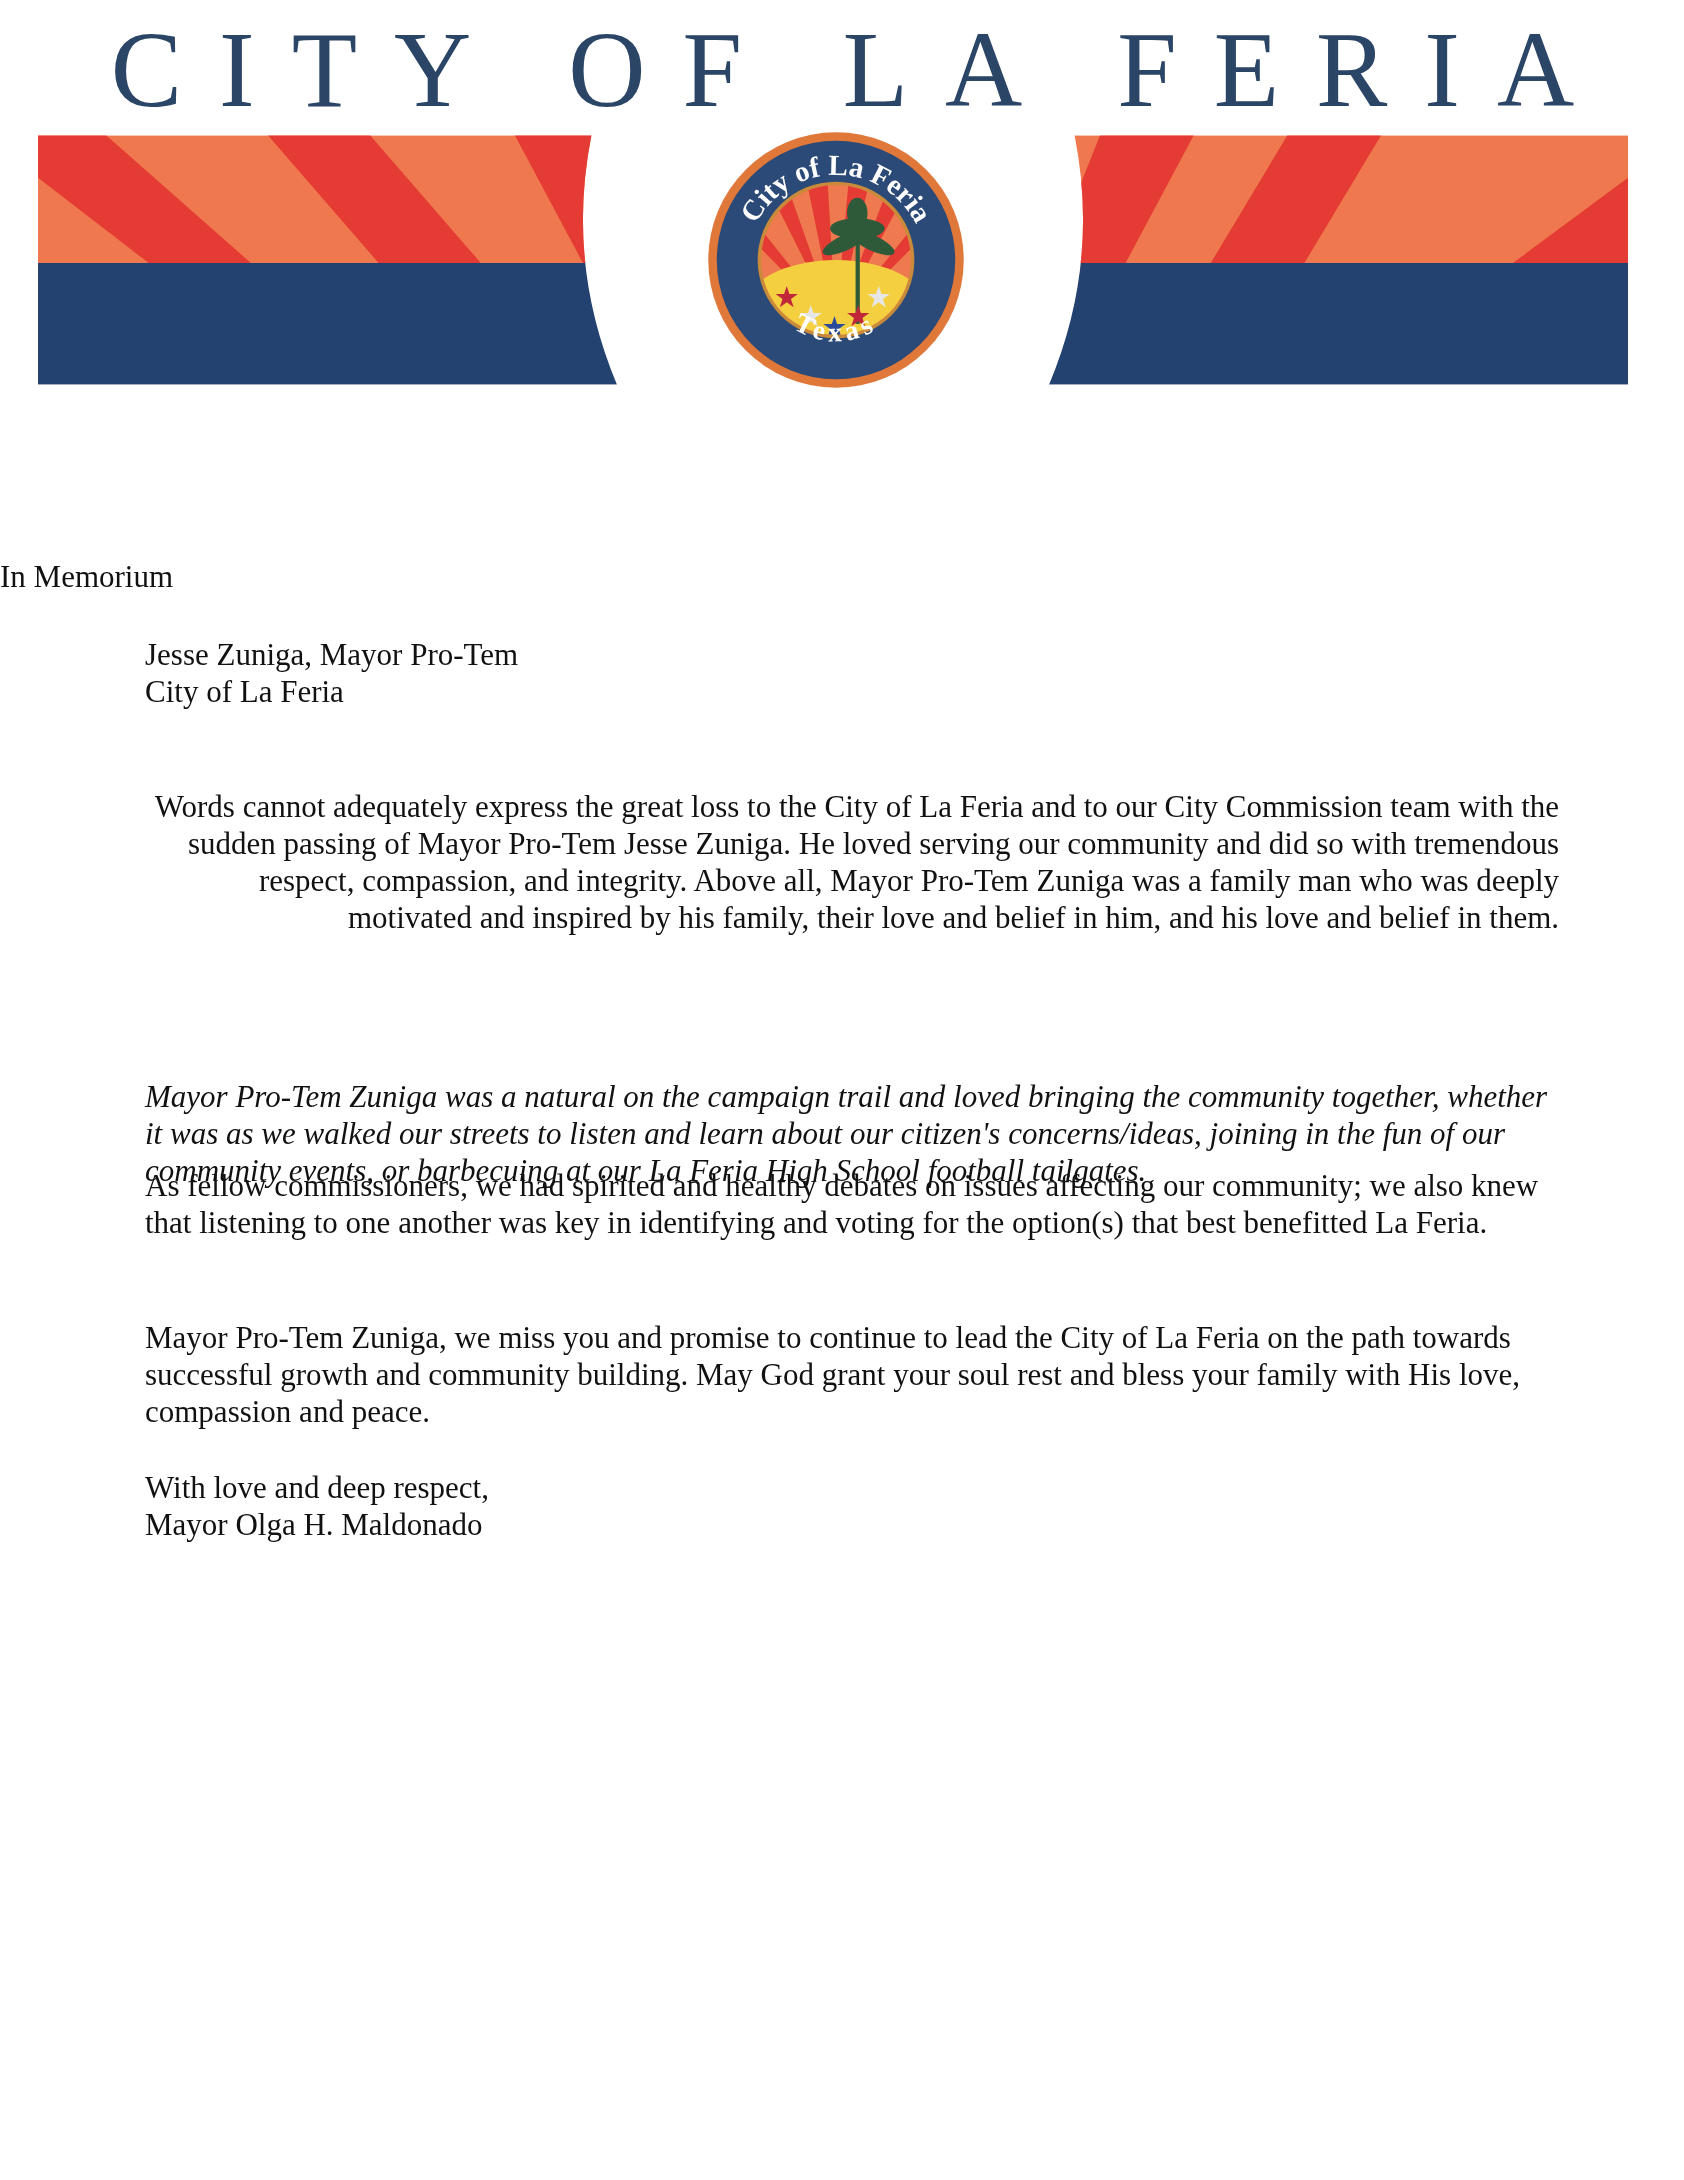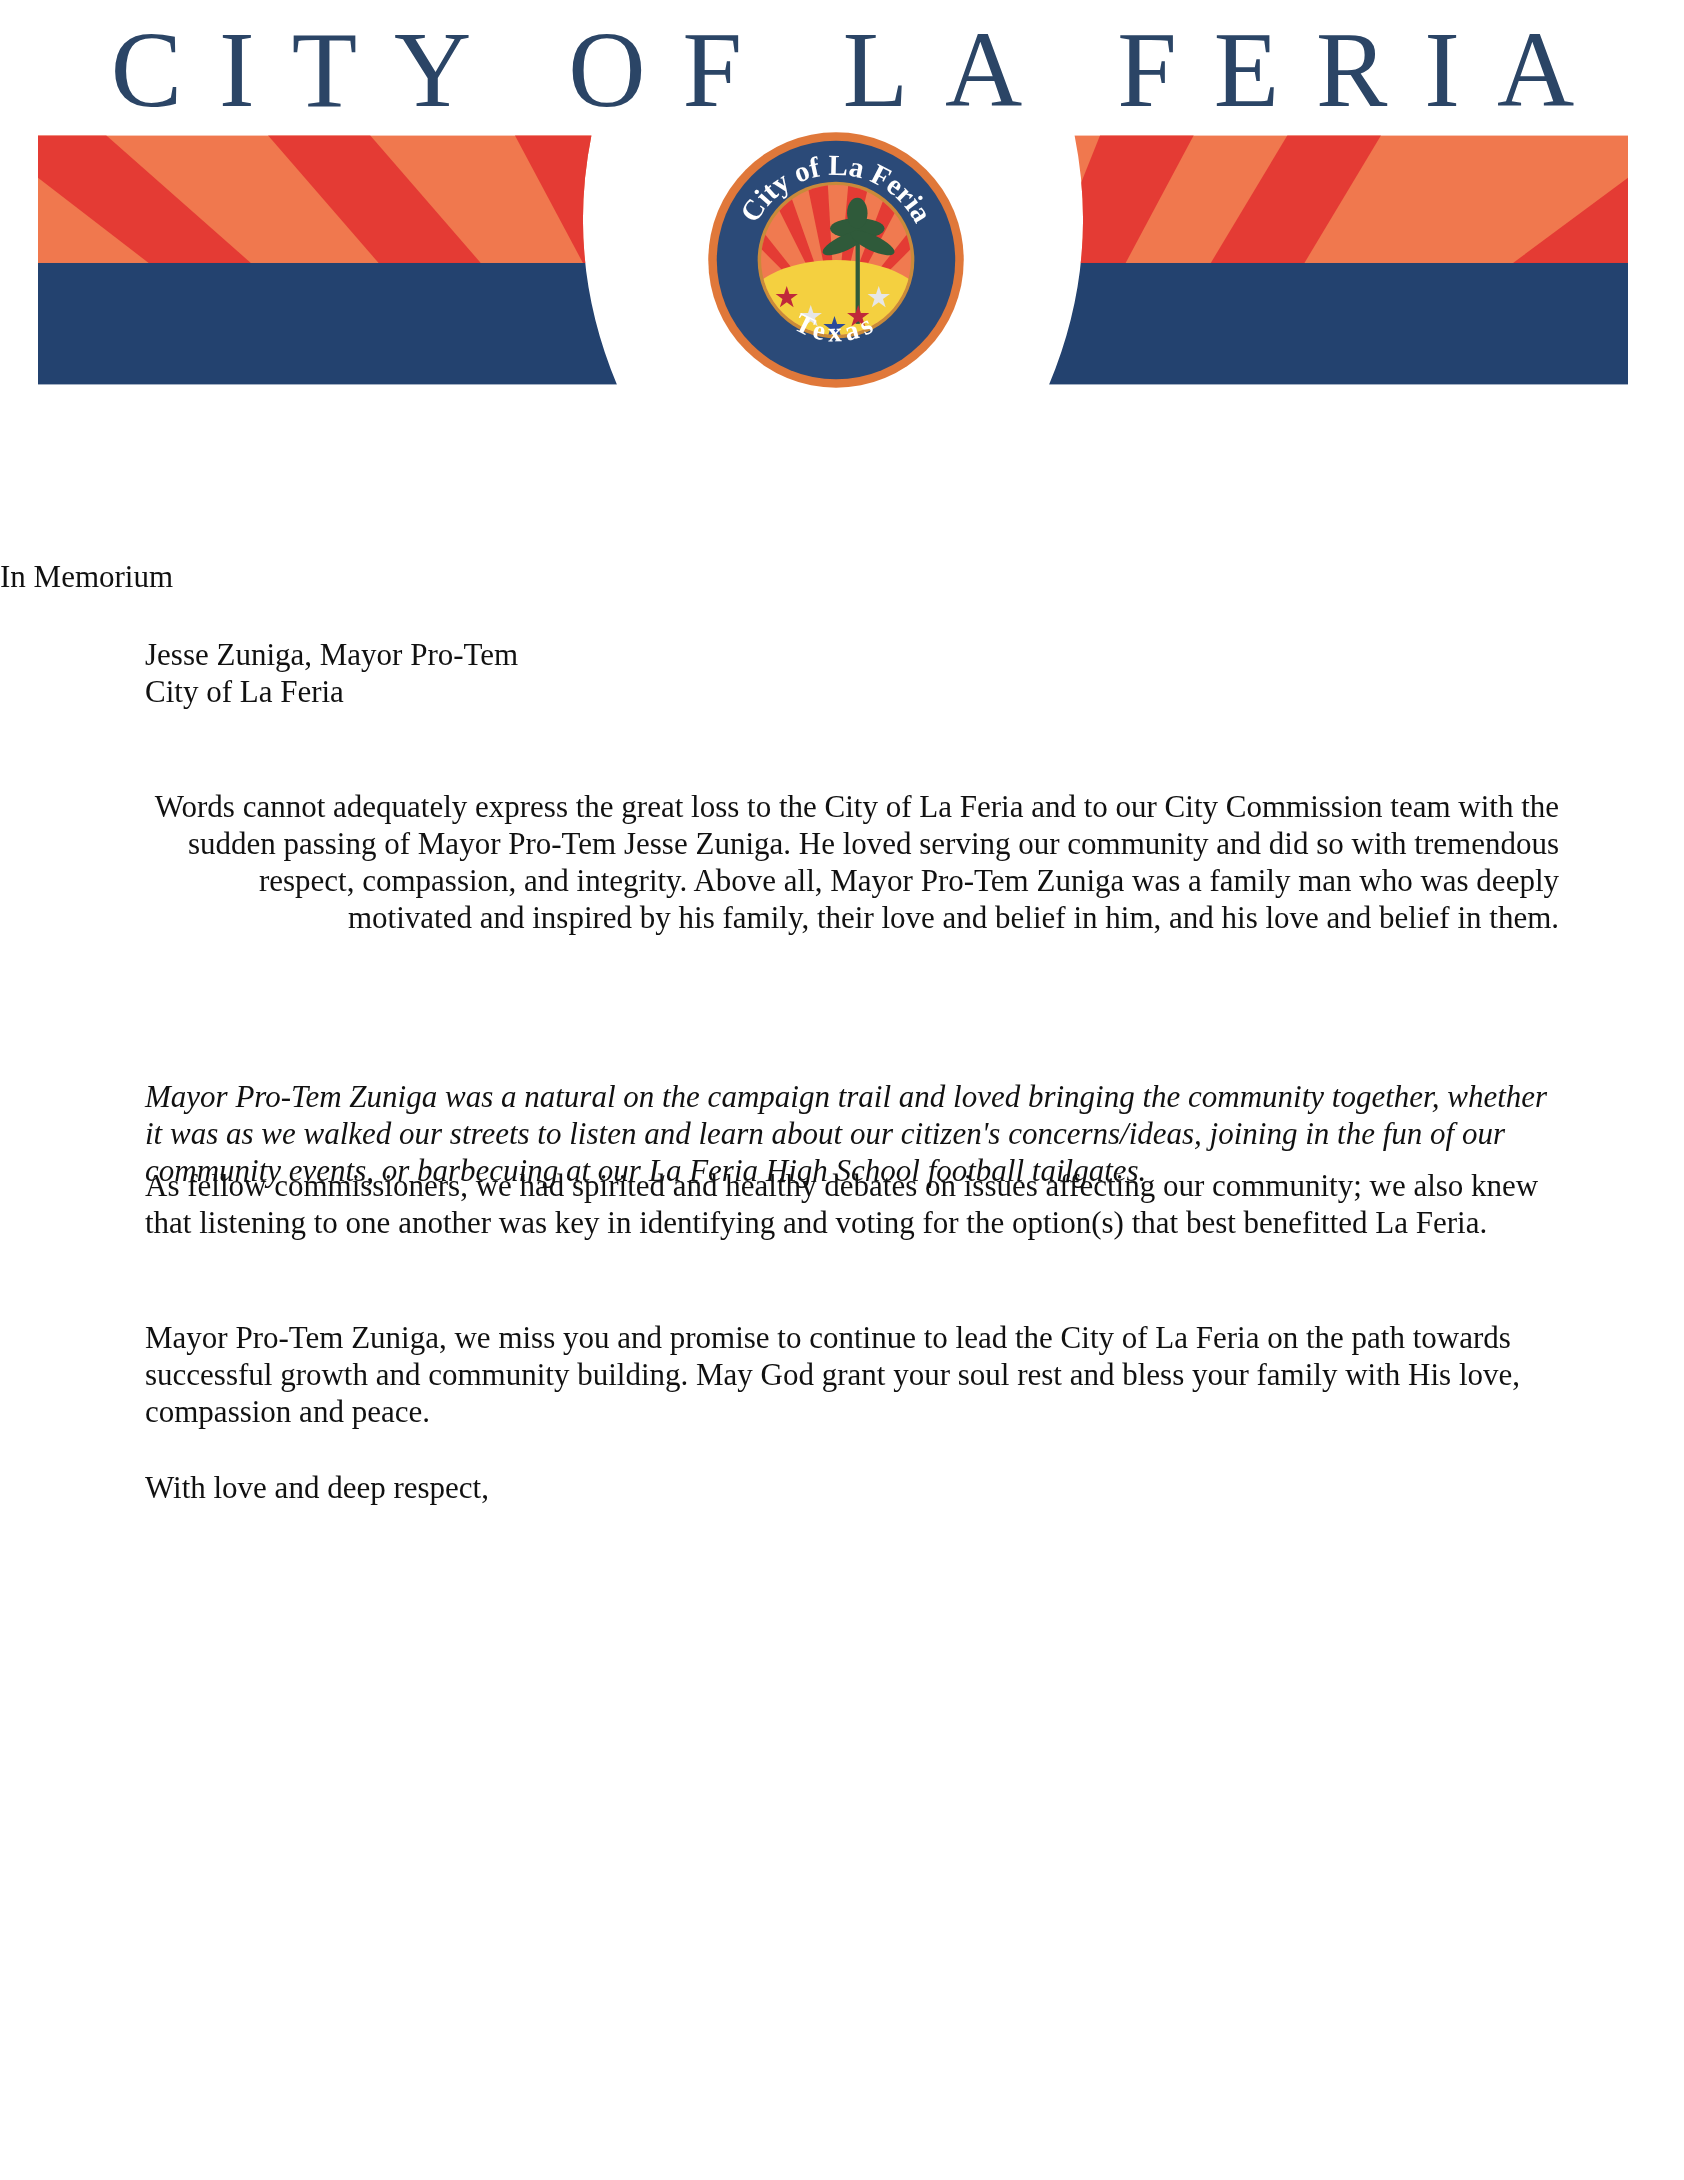--- a/index.html
+++ b/index.html
@@ -114,14 +114,15 @@
   <div>City of La Feria</div>
 </div>
 
 <p class="body-text para p1">Words cannot adequately express the great loss to the City of La Feria and to our City Commission team with the sudden passing of Mayor Pro-Tem Jesse Zuniga. He loved serving our community and did so with tremendous respect, compassion, and integrity. Above all, Mayor Pro-Tem Zuniga was a family man who was deeply motivated and inspired by his family, their love and belief in him, and his love and belief in them.</p>
 <p class="body-text para p2">Mayor Pro-Tem Zuniga was a natural on the campaign trail and loved bringing the community together, whether it was as we walked our streets to listen and learn about our citizen's concerns/ideas, joining in the fun of our community events, or barbecuing at our La Feria High School football tailgates.</p>
 <p class="body-text para p3">As fellow commissioners, we had spirited and healthy debates on issues affecting our community; we also knew that listening to one another was key in identifying and voting for the option(s) that best benefitted La Feria.</p>
 <p class="body-text para p4">Mayor Pro-Tem Zuniga, we miss you and promise to continue to lead the City of La Feria on the path towards successful growth and community building. May God grant your soul rest and bless your family with His love, compassion and peace.</p>
 
 <div class="body-text sig">
   <div>With love and deep respect,</div>
+  <div>Mayor Olga H. Maldonado</div>
 </div>
 
 
 </body></html>

